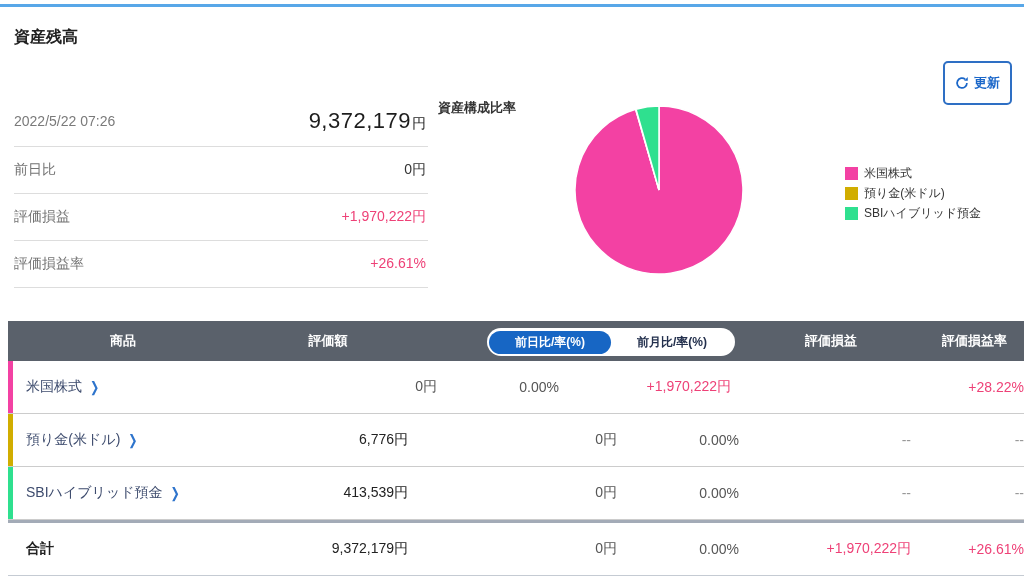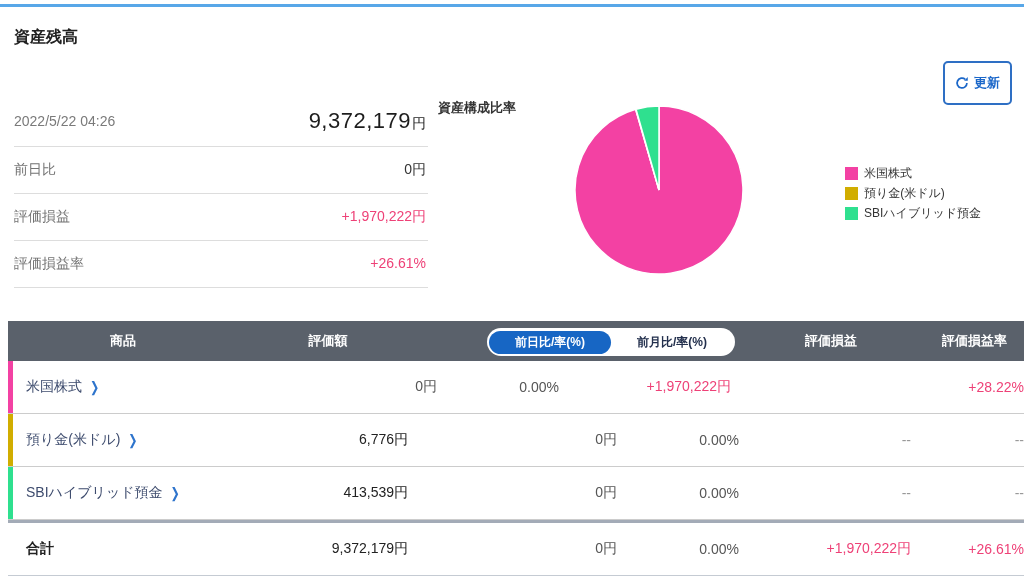--- a/index.html
+++ b/index.html
@@ -75,21 +75,21 @@
       <svg width="14" height="14" viewBox="0 0 16 16">
         <path d="M13.6 8a5.6 5.6 0 1 1-1.9-4.2" fill="none" stroke="#1b67c9" stroke-width="2"></path>
         <path d="M14.6 1.2 L14.6 5.4 L10.4 5.4 Z" fill="#1b67c9"></path>
       </svg>
     </span>
     <span>更新</span>
   </button>
 
   <div class="summary">
     <div class="summary-row main">
-      <span class="ts">2022/5/22 04:26</span>
+      <span class="ts">2022/5/22 07:26</span>
       <span>
         <span class="big-value">9,372,179</span><span class="big-unit">円</span>
       </span>
     </div>
     <div class="summary-row">
       <span class="s-label">前日比</span>
       <span class="s-value">0円</span>
     </div>
     <div class="summary-row">
       <span class="s-label">評価損益</span>

